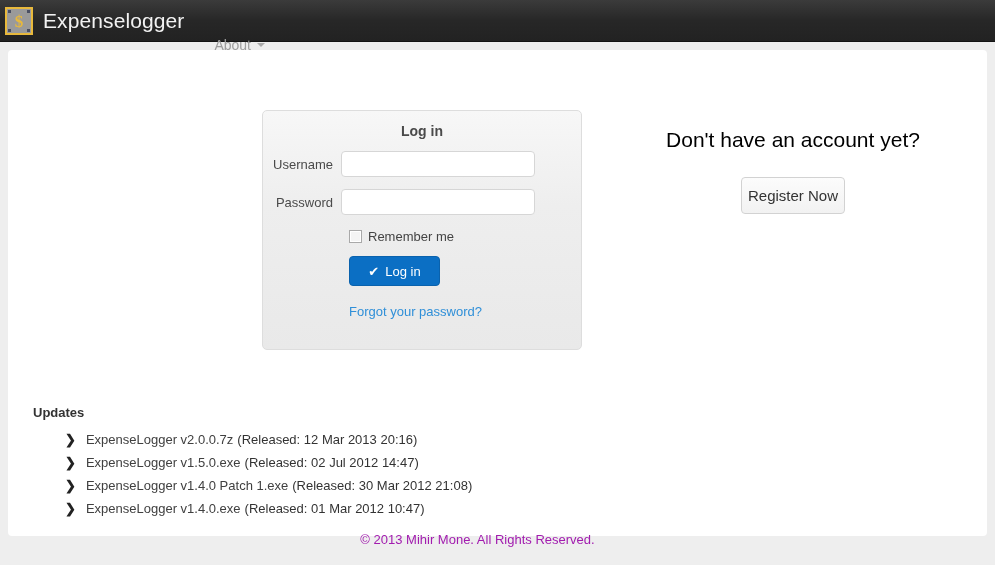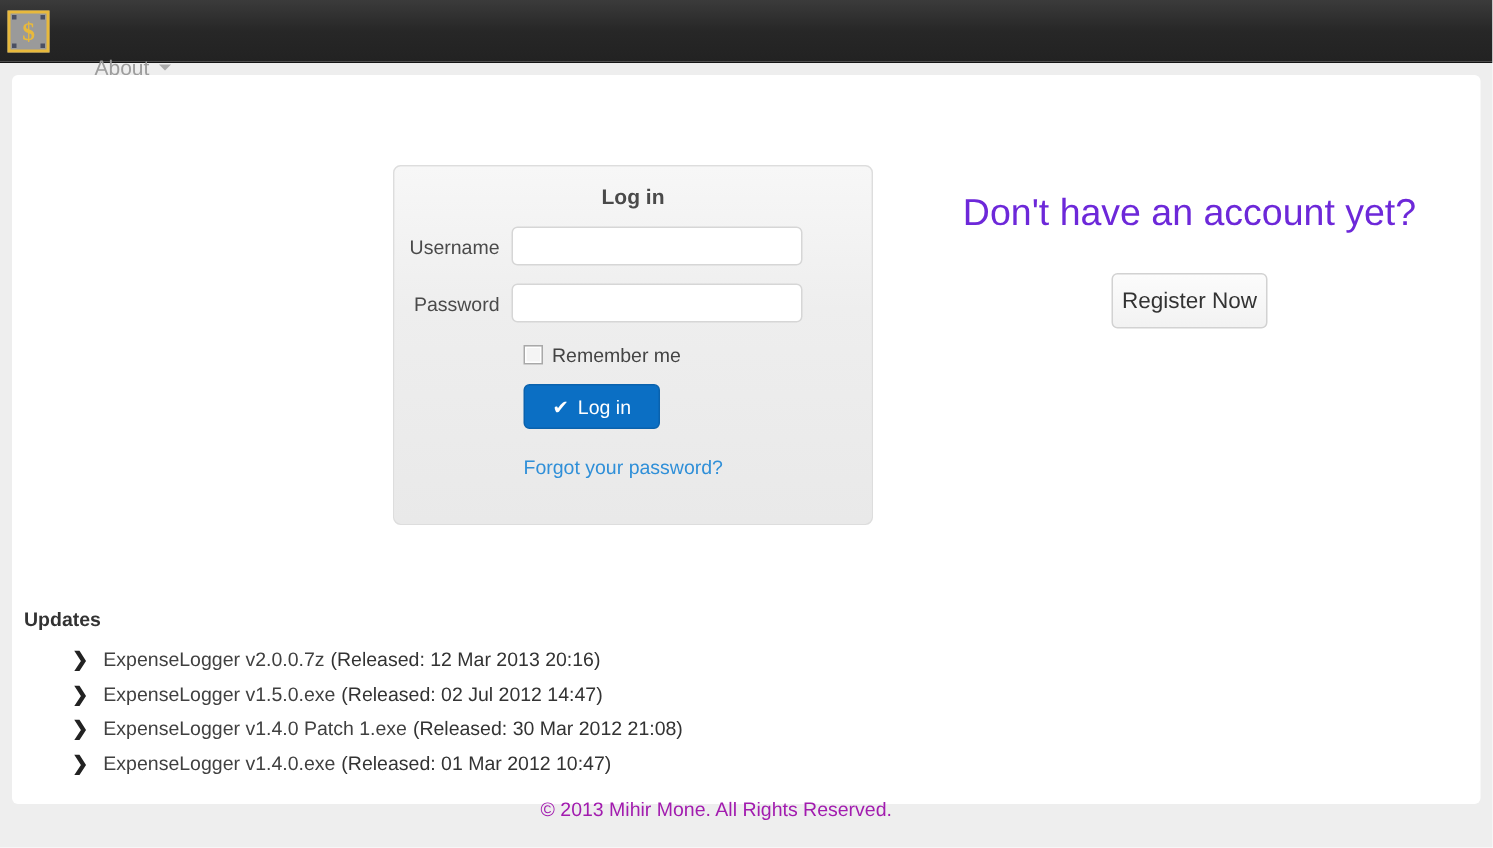--- a/index.html
+++ b/index.html
@@ -204,40 +204,40 @@
 
   
   .register-area {
     position: absolute;
     left: 610px;
     top: 78px;
     width: 350px;
     text-align: center;
   }
   .register-head {
-    font-size: 25px;
-    color: #6d28d9;
+    font-size: 21px;
+    color: #000000;
   }
   .btn-register {
     margin-top: 25px;
     display: inline-block;
     padding: 9px 6px;
     background: linear-gradient(to bottom, #fcfcfc 0%, #f2f2f2 100%);
     border: 1px solid #d2d2d2;
     border-radius: 4px;
     font-size: 15px;
     color: #333333;
     font-family: "Liberation Sans", sans-serif;
     cursor: pointer;
   }
 
   
   .updates {
     position: absolute;
-    left: 8px;
+    left: 25px;
     top: 355px;
     width: 600px;
   }
   .updates-title {
     font-size: 13px;
     font-weight: bold;
     color: #333333;
   }
   .updates-list {
     list-style: none;
@@ -284,20 +284,21 @@
 
 <div class="navbar">
   <a class="brand-wrap">
     <span class="brand-logo">
       <span class="crn c1"></span>
       <span class="crn c2"></span>
       <span class="crn c3"></span>
       <span class="crn c4"></span>
       <span class="dollar">$</span>
     </span>
+    <span class="brand-text">Expenselogger</span>
   </a>
   <a class="nav-item">
     <span>About</span>
     <span class="nav-caret"></span>
   </a>
 </div>
 
 <div class="content">
 
   <div class="login-panel">

